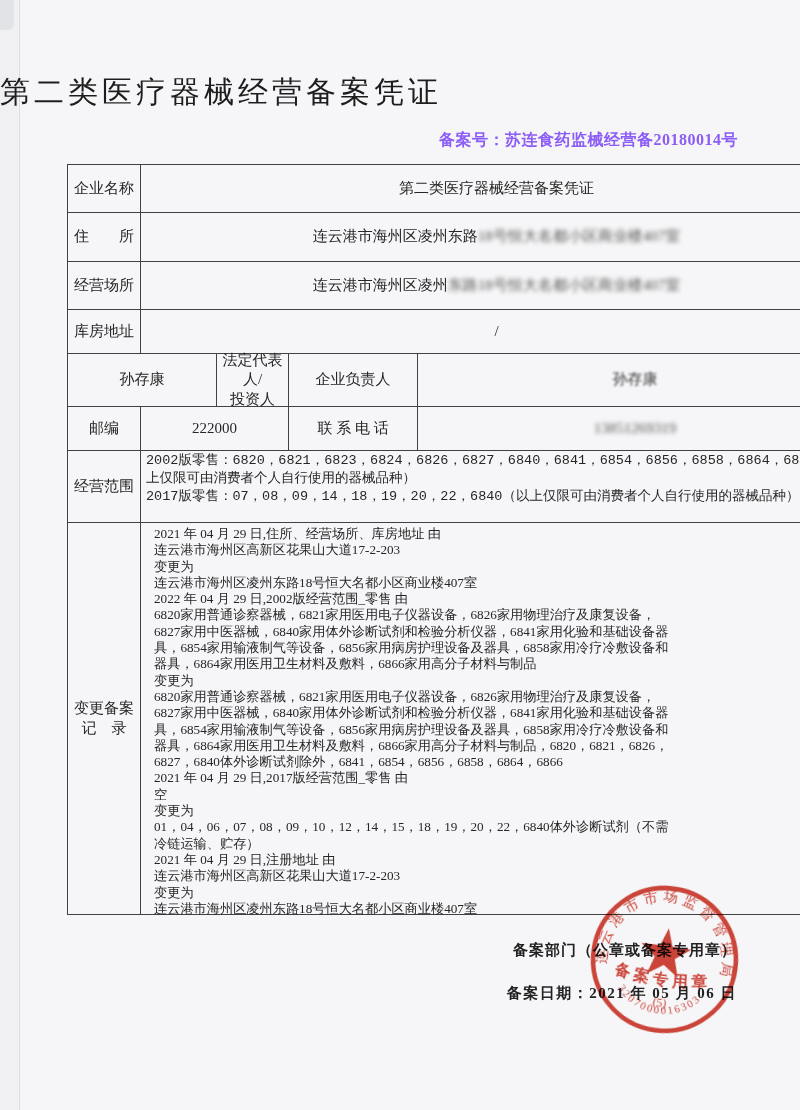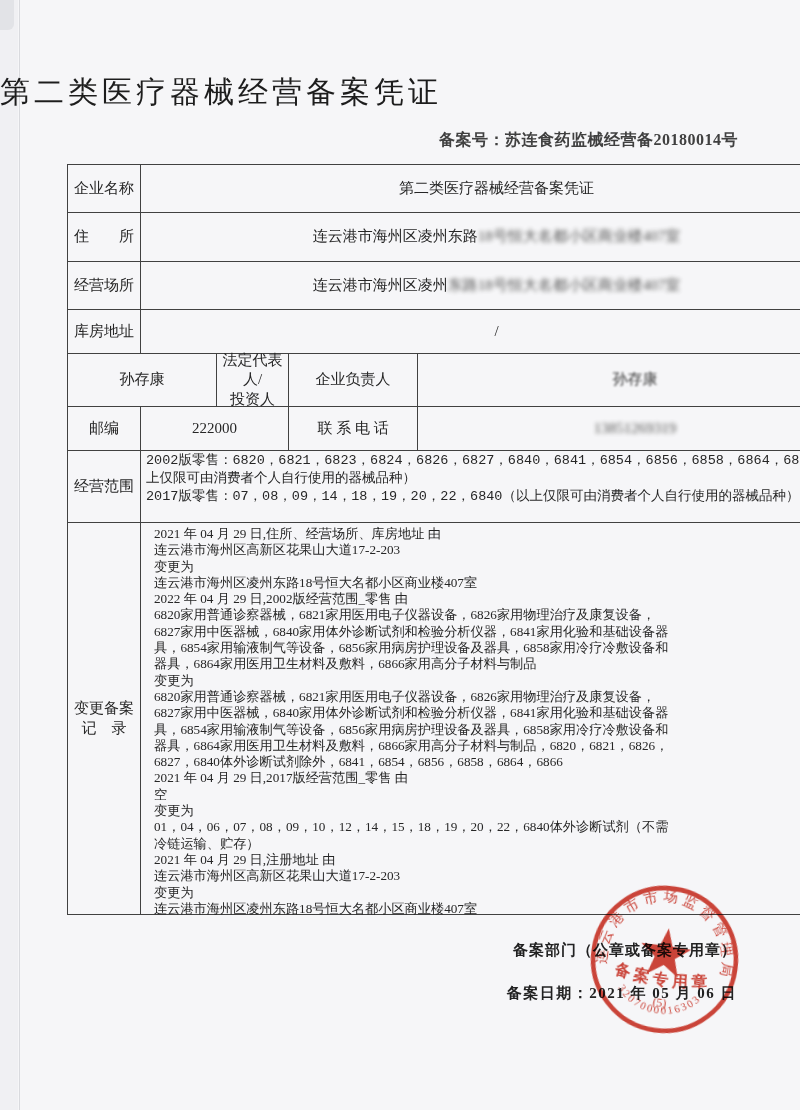--- a/index.html
+++ b/index.html
@@ -15,21 +15,21 @@
   .edge-strip{position:absolute;left:0;top:0;width:18px;height:1110px;background:#f0f0f3;}
   .edge-line{position:absolute;left:19px;top:0;width:1px;height:1110px;background:#d9dade;}
   .corner-smudge{position:absolute;left:0;top:0;width:14px;height:30px;background:#d7d8dc;opacity:.55;border-radius:0 0 6px 0;}
 
   .title{
     position:absolute;top:72px;left:0;width:100%;
     text-align:left;font-size:30px;letter-spacing:4px;color:#1d1d1d;
   }
   .regno{
     position:absolute;top:130px;right:62px;
-    font-size:16px;font-weight:700;letter-spacing:.5px;color:#404040;
+    font-size:16px;font-weight:700;letter-spacing:.5px;color:#8b5cf6;
   }
 
   .cert-table{
     position:absolute;top:164px;left:67px;width:786px;
     border:1.5px solid #414141;box-sizing:border-box;
     background:transparent;
   }
   .row{display:flex;border-top:1px solid #414141;box-sizing:border-box;}
   .row:first-child{border-top:none;}
   .cell{

